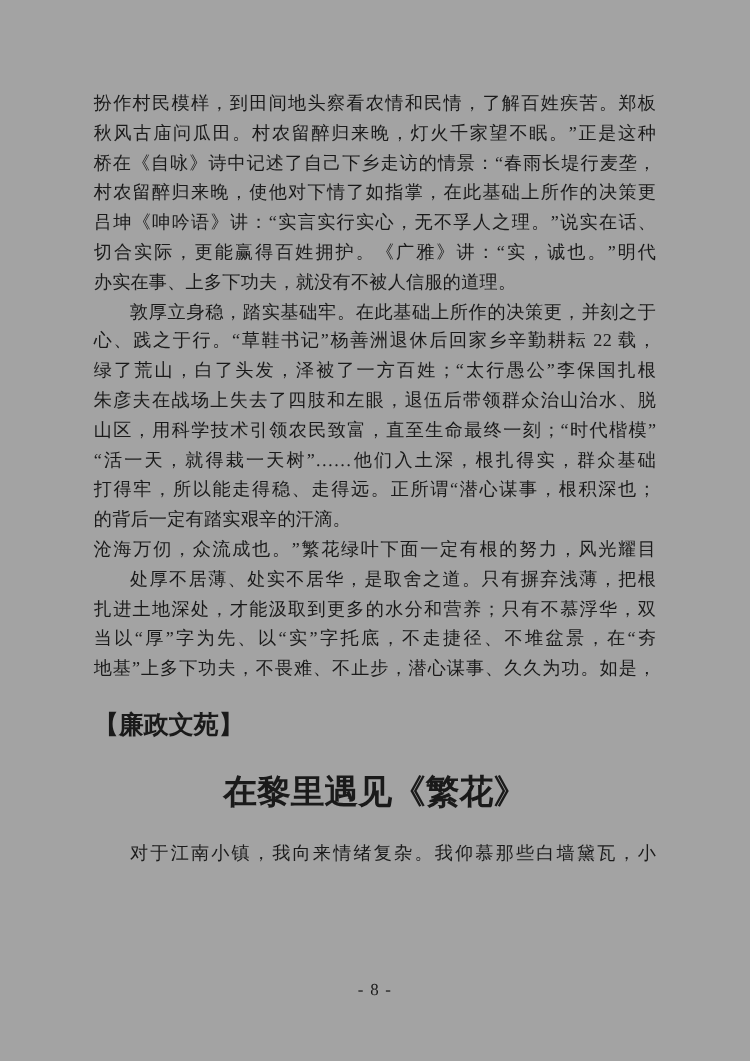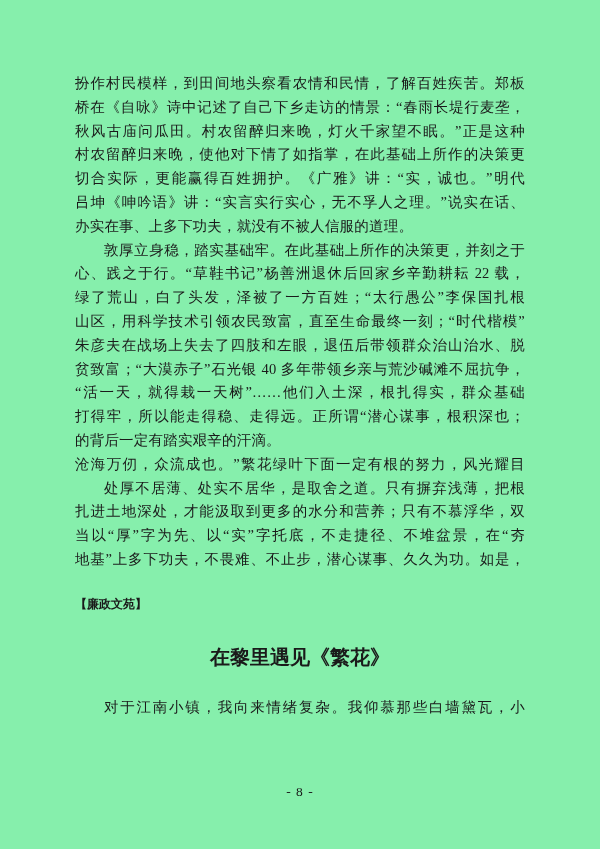--- a/index.html
+++ b/index.html
@@ -4,21 +4,21 @@
 <style>
   html, body {
     margin: 0;
     padding: 0;
     background: #ffffff;
   }
   .page {
     position: relative;
     width: 600px;
     height: 849px;
-    background: #86efac;
+    background: #a3a3a3;
     color: #1a1a1a;
     font-family: "Liberation Serif", "DejaVu Serif", serif;
     overflow: hidden;
   }
   .doc-body {
     position: absolute;
     top: 72px;
     left: 75px;
     width: 450px;
   }
@@ -35,28 +35,28 @@
     letter-spacing: 0.2px;
   }
   .line.flush {
     text-align-last: left;
   }
   .line.indent {
     text-indent: 2em;
   }
   .section-header {
     margin-top: 20px;
-    font-size: 12px;
+    font-size: 20px;
     font-weight: bold;
     line-height: 24px;
     text-align: left;
   }
   .article-title {
     margin-top: 27px;
-    font-size: 20px;
+    font-size: 27px;
     font-weight: bold;
     line-height: 28px;
     text-align: center;
   }
   .article-body {
     margin-top: 25px;
   }
   .page-number {
     position: absolute;
     left: 0;
@@ -69,35 +69,34 @@
   }
 </style>
 </head>
 <body>
 
 <div class="page">
   <div class="doc-body">
 
     <div class="para">
       <div class="line">扮作村民模样，到田间地头察看农情和民情，了解百姓疾苦。郑板</div>
+      <div class="line">秋风古庙问瓜田。村农留醉归来晚，灯火千家望不眠。”正是这种</div>
       <div class="line">桥在《自咏》诗中记述了自己下乡走访的情景：“春雨长堤行麦垄，</div>
-      <div class="line">秋风古庙问瓜田。村农留醉归来晚，灯火千家望不眠。”正是这种</div>
       <div class="line">村农留醉归来晚，使他对下情了如指掌，在此基础上所作的决策更</div>
+      <div class="line">吕坤《呻吟语》讲：“实言实行实心，无不孚人之理。”说实在话、</div>
       <div class="line">切合实际，更能赢得百姓拥护。《广雅》讲：“实，诚也。”明代</div>
-      <div class="line">吕坤《呻吟语》讲：“实言实行实心，无不孚人之理。”说实在话、</div>
       <div class="line flush">办实在事、上多下功夫，就没有不被人信服的道理。</div>
     </div>
 
     <div class="para">
       <div class="line indent">敦厚立身稳，踏实基础牢。在此基础上所作的决策更，并刻之于</div>
       <div class="line">心、践之于行。“草鞋书记”杨善洲退休后回家乡辛勤耕耘 22 载，</div>
       <div class="line">绿了荒山，白了头发，泽被了一方百姓；“太行愚公”李保国扎根</div>
+      <div class="line">朱彦夫在战场上失去了四肢和左眼，退伍后带领群众治山治水、脱</div>
       <div class="line">山区，用科学技术引领农民致富，直至生命最终一刻；“时代楷模”</div>
-      <div class="line">朱彦夫在战场上失去了四肢和左眼，退伍后带领群众治山治水、脱</div>
-      <div class="line">贫致富；“大漠赤子”石光银 40 多年带领乡亲与荒沙碱滩不屈抗争，</div>
       <div class="line">“活一天，就得栽一天树”……他们入土深，根扎得实，群众基础</div>
       <div class="line">打得牢，所以能走得稳、走得远。正所谓“潜心谋事，根积深也；</div>
       <div class="line flush">的背后一定有踏实艰辛的汗滴。</div>
       <div class="line">沧海万仞，众流成也。”繁花绿叶下面一定有根的努力，风光耀目</div>
     </div>
 
     <div class="para">
       <div class="line indent">处厚不居薄、处实不居华，是取舍之道。只有摒弃浅薄，把根</div>
       <div class="line">扎进土地深处，才能汲取到更多的水分和营养；只有不慕浮华，双</div>
       <div class="line">当以“厚”字为先、以“实”字托底，不走捷径、不堆盆景，在“夯</div>

